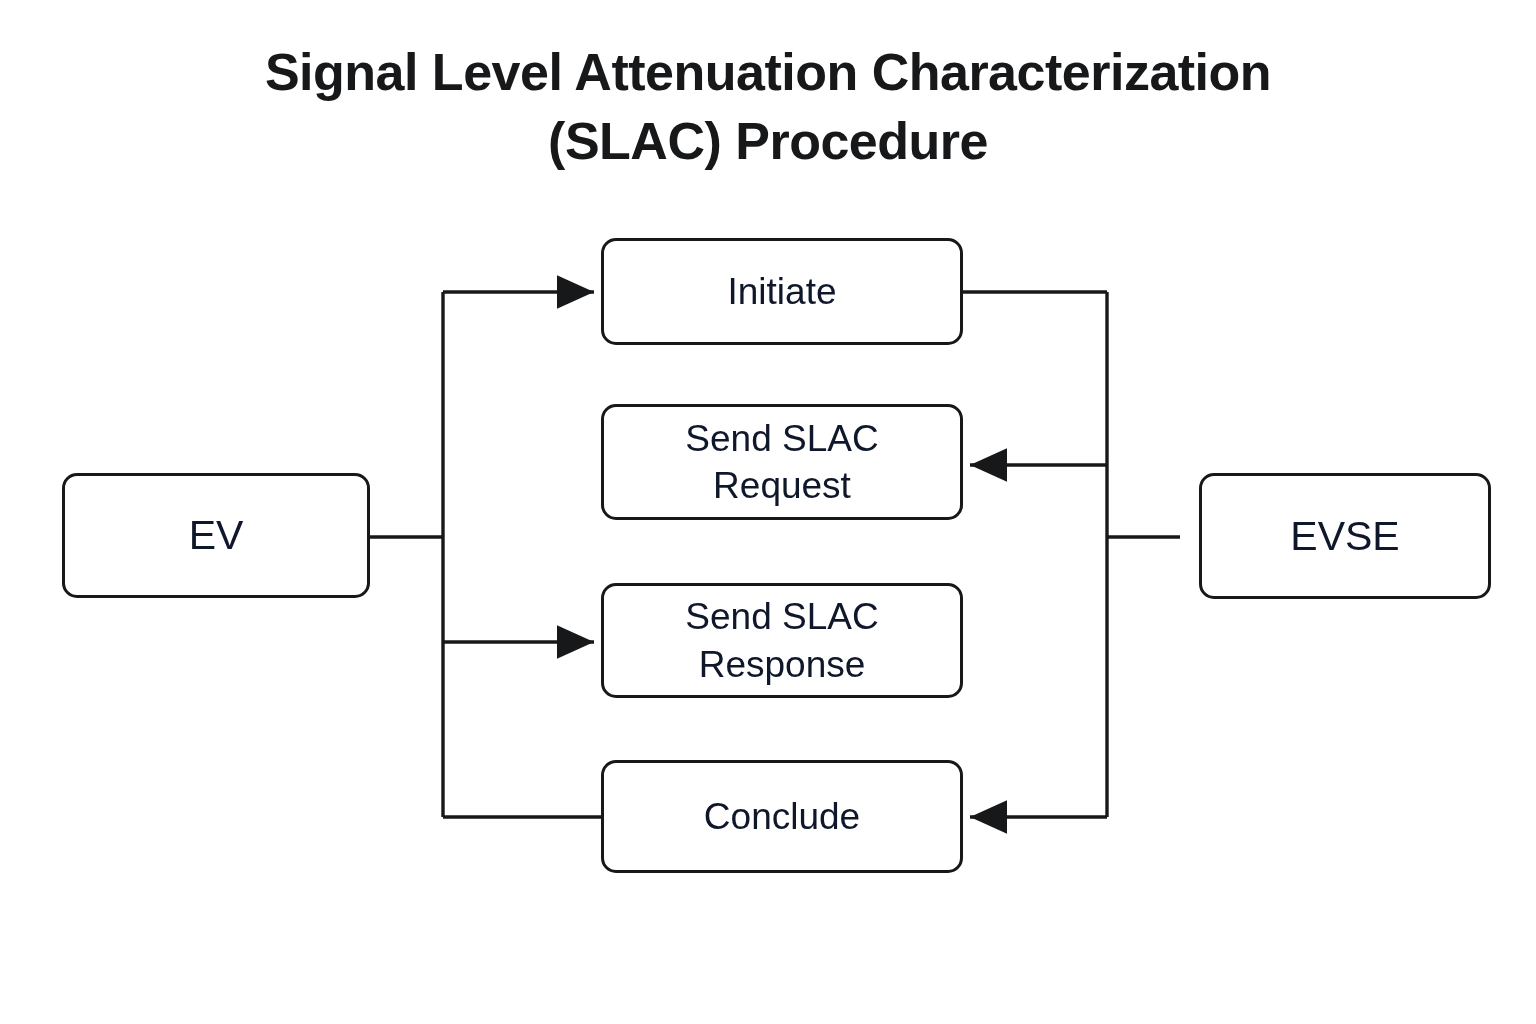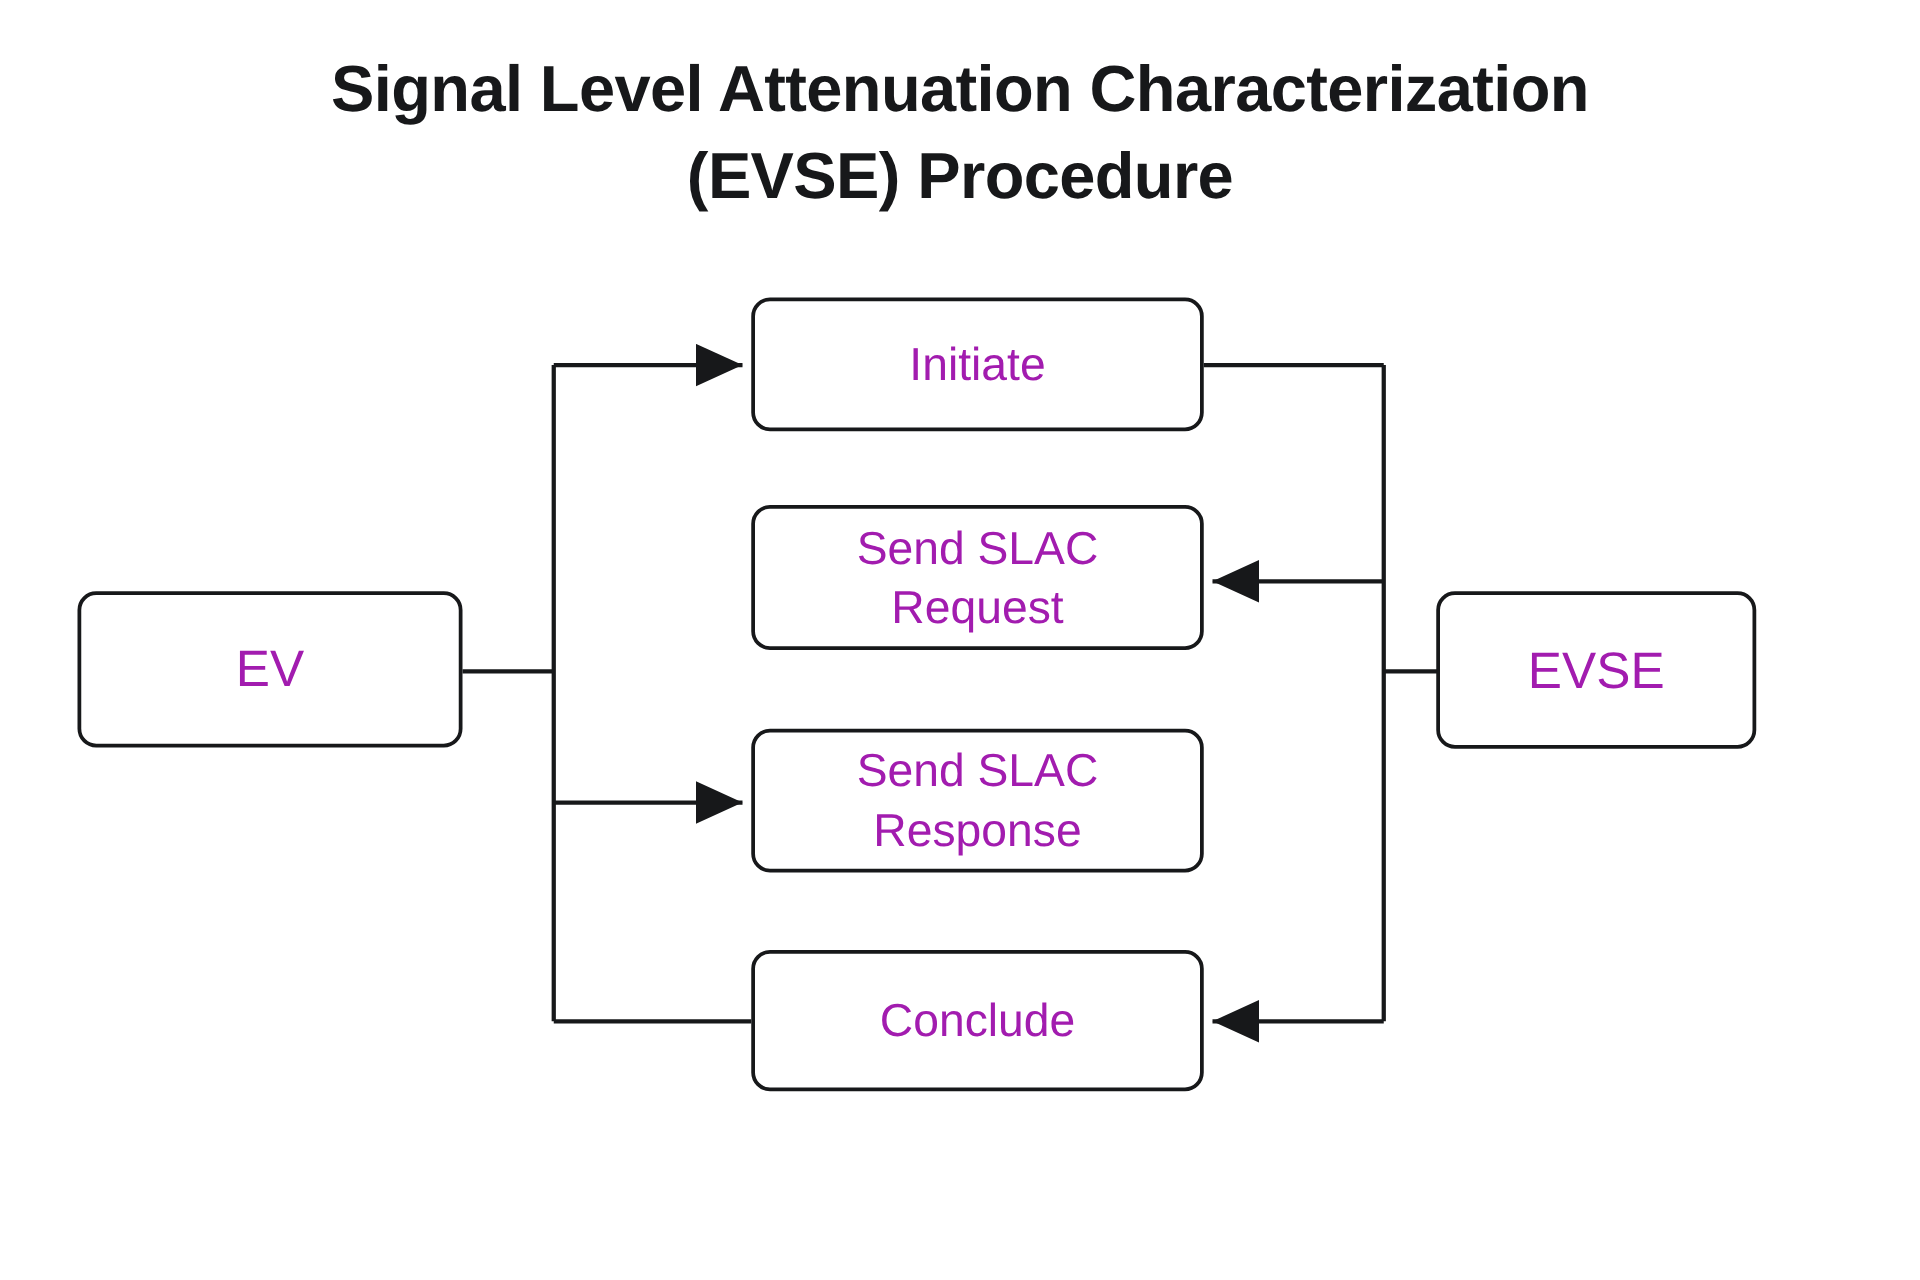--- a/index.html
+++ b/index.html
@@ -41,34 +41,34 @@
     box-sizing: border-box;
     border: 3px solid #17181a;
     border-radius: 15px;
     background: #ffffff;
     display: flex;
     align-items: center;
     justify-content: center;
     text-align: center;
     font-size: 37px;
     line-height: 1.28;
-    color: #a21caf;
+    color: #0f172a;
     white-space: pre-line;
   }
   .node-box.endpoint {
     font-size: 41px;
   }
 </style>
 </head>
 <body>
 
 <div id="page">
 
   <div id="diagram-title">Signal Level Attenuation Characterization
-(EVSE) Procedure</div>
+(SLAC) Procedure</div>
 
   <svg id="flow-svg" width="1536" height="1024" viewBox="0 0 1536 1024">
     <defs>
       <marker id="arrow-right" markerWidth="12" markerHeight="12" refX="11" refY="5" orient="auto" markerUnits="strokeWidth">
         <path d="M0,0 L11,5 L0,10 z" fill="#17181a"></path>
       </marker>
       <marker id="arrow-left" markerWidth="12" markerHeight="12" refX="11" refY="5" orient="auto" markerUnits="strokeWidth">
         <path d="M0,0 L11,5 L0,10 z" fill="#17181a"></path>
       </marker>
     </defs>
@@ -93,21 +93,21 @@
 
       <path d="M1107,465 L970,465" marker-end="url(#arrow-left)"></path>
 
       <path d="M1107,817 L970,817" marker-end="url(#arrow-left)"></path>
 
     </g>
   </svg>
 
   <div class="node-box endpoint" style="left:62px; top:473px; width:308px; height:125px;text-align:right;">EV</div>
 
-  <div class="node-box endpoint" style="left:1149px; top:473px; width:256px; height:126px;">EVSE</div>
+  <div class="node-box endpoint" style="left:1199px; top:473px; width:292px; height:126px;">EVSE</div>
 
   <div class="node-box" style="left:601px; top:238px; width:362px; height:107px;">Initiate</div>
 
   <div class="node-box" style="left:601px; top:404px; width:362px; height:116px;">Send SLAC
 Request</div>
 
   <div class="node-box" style="left:601px; top:583px; width:362px; height:115px;">Send SLAC
 Response</div>
 
   <div class="node-box" style="left:601px; top:760px; width:362px; height:113px;">Conclude</div>

